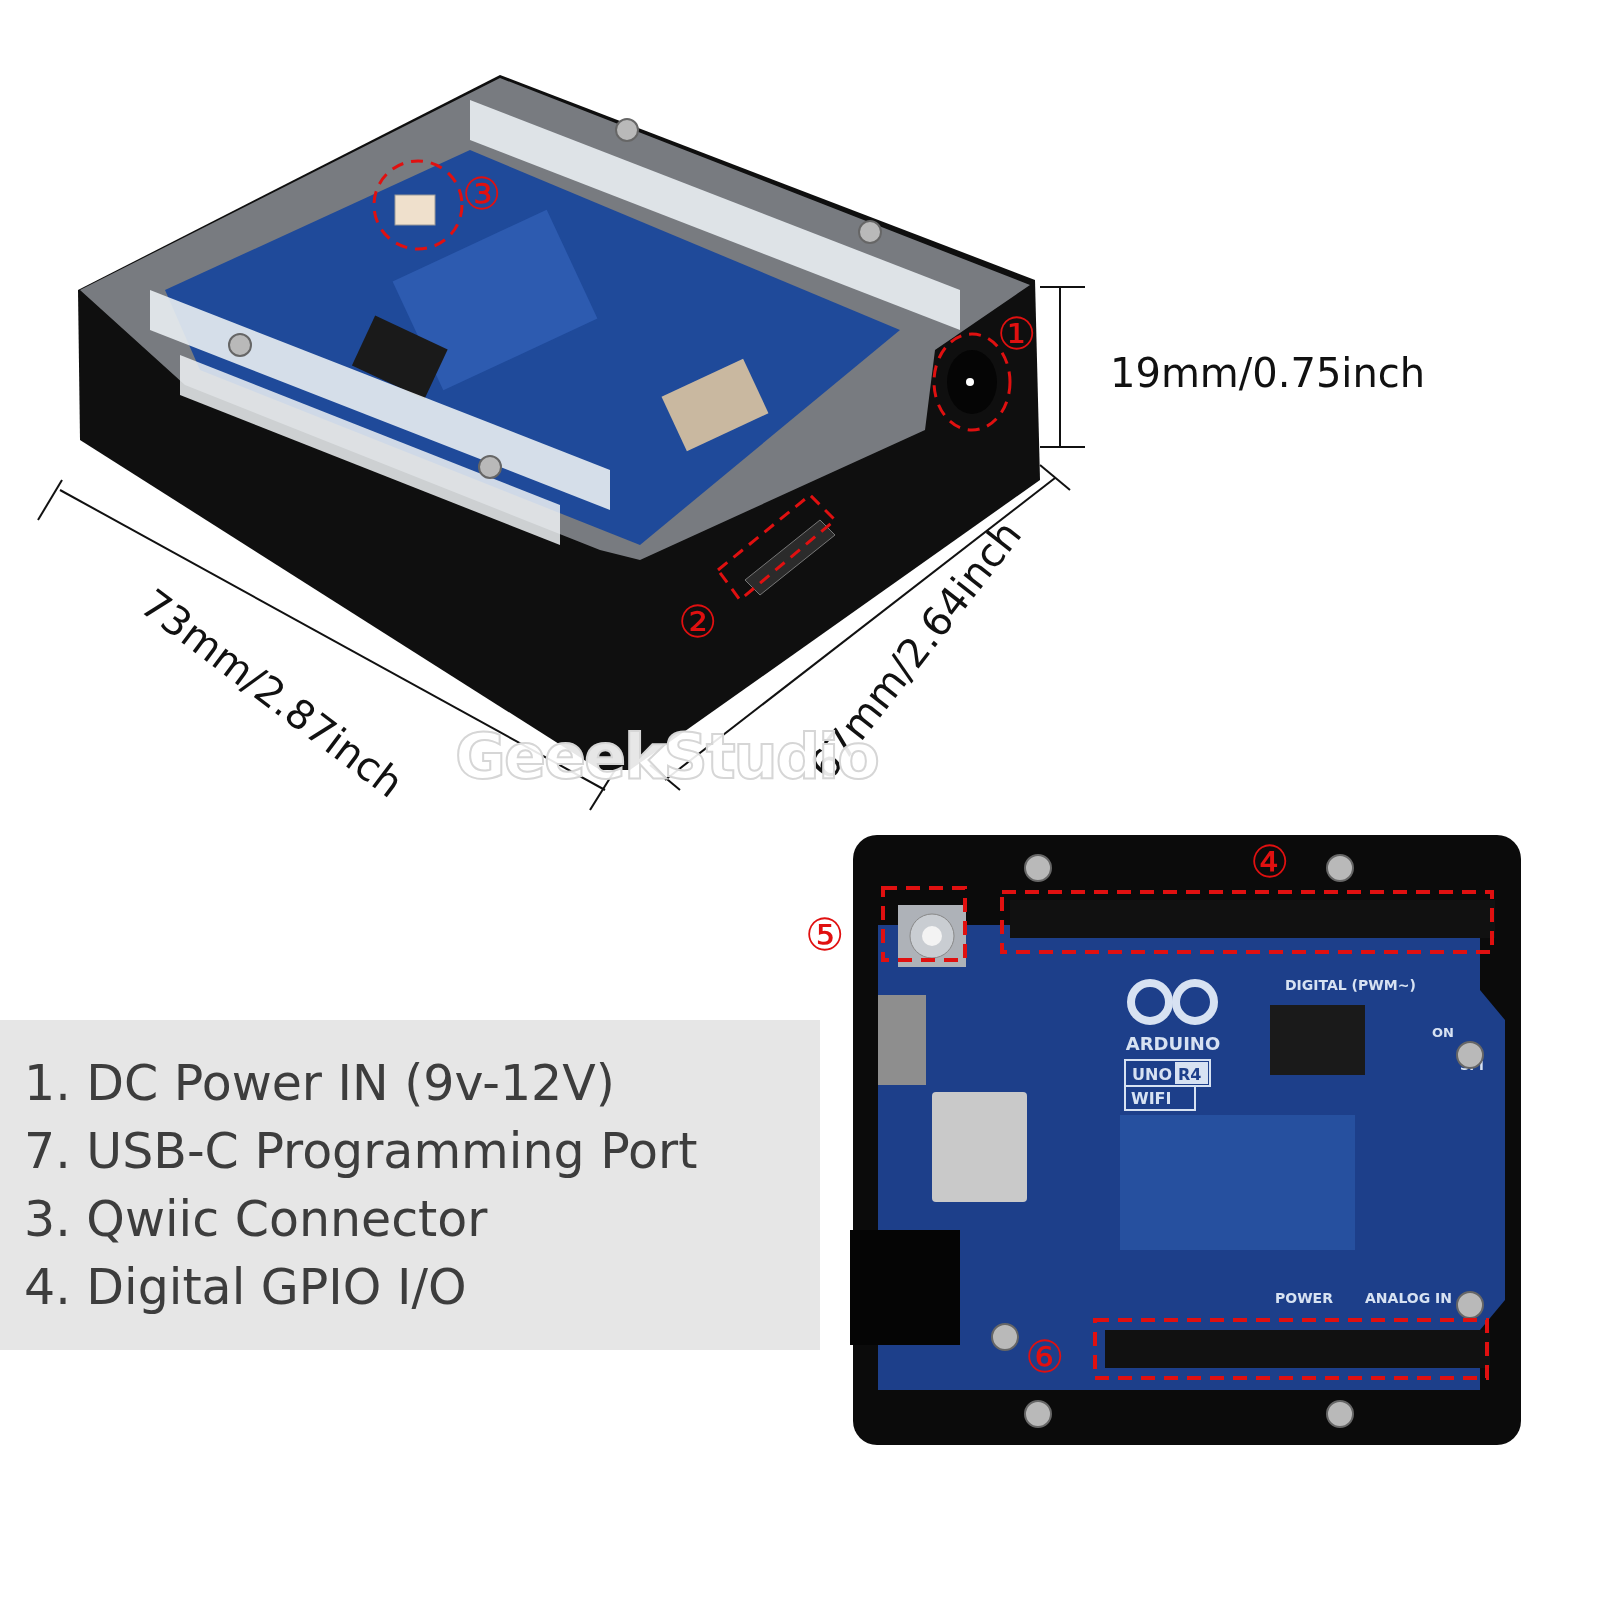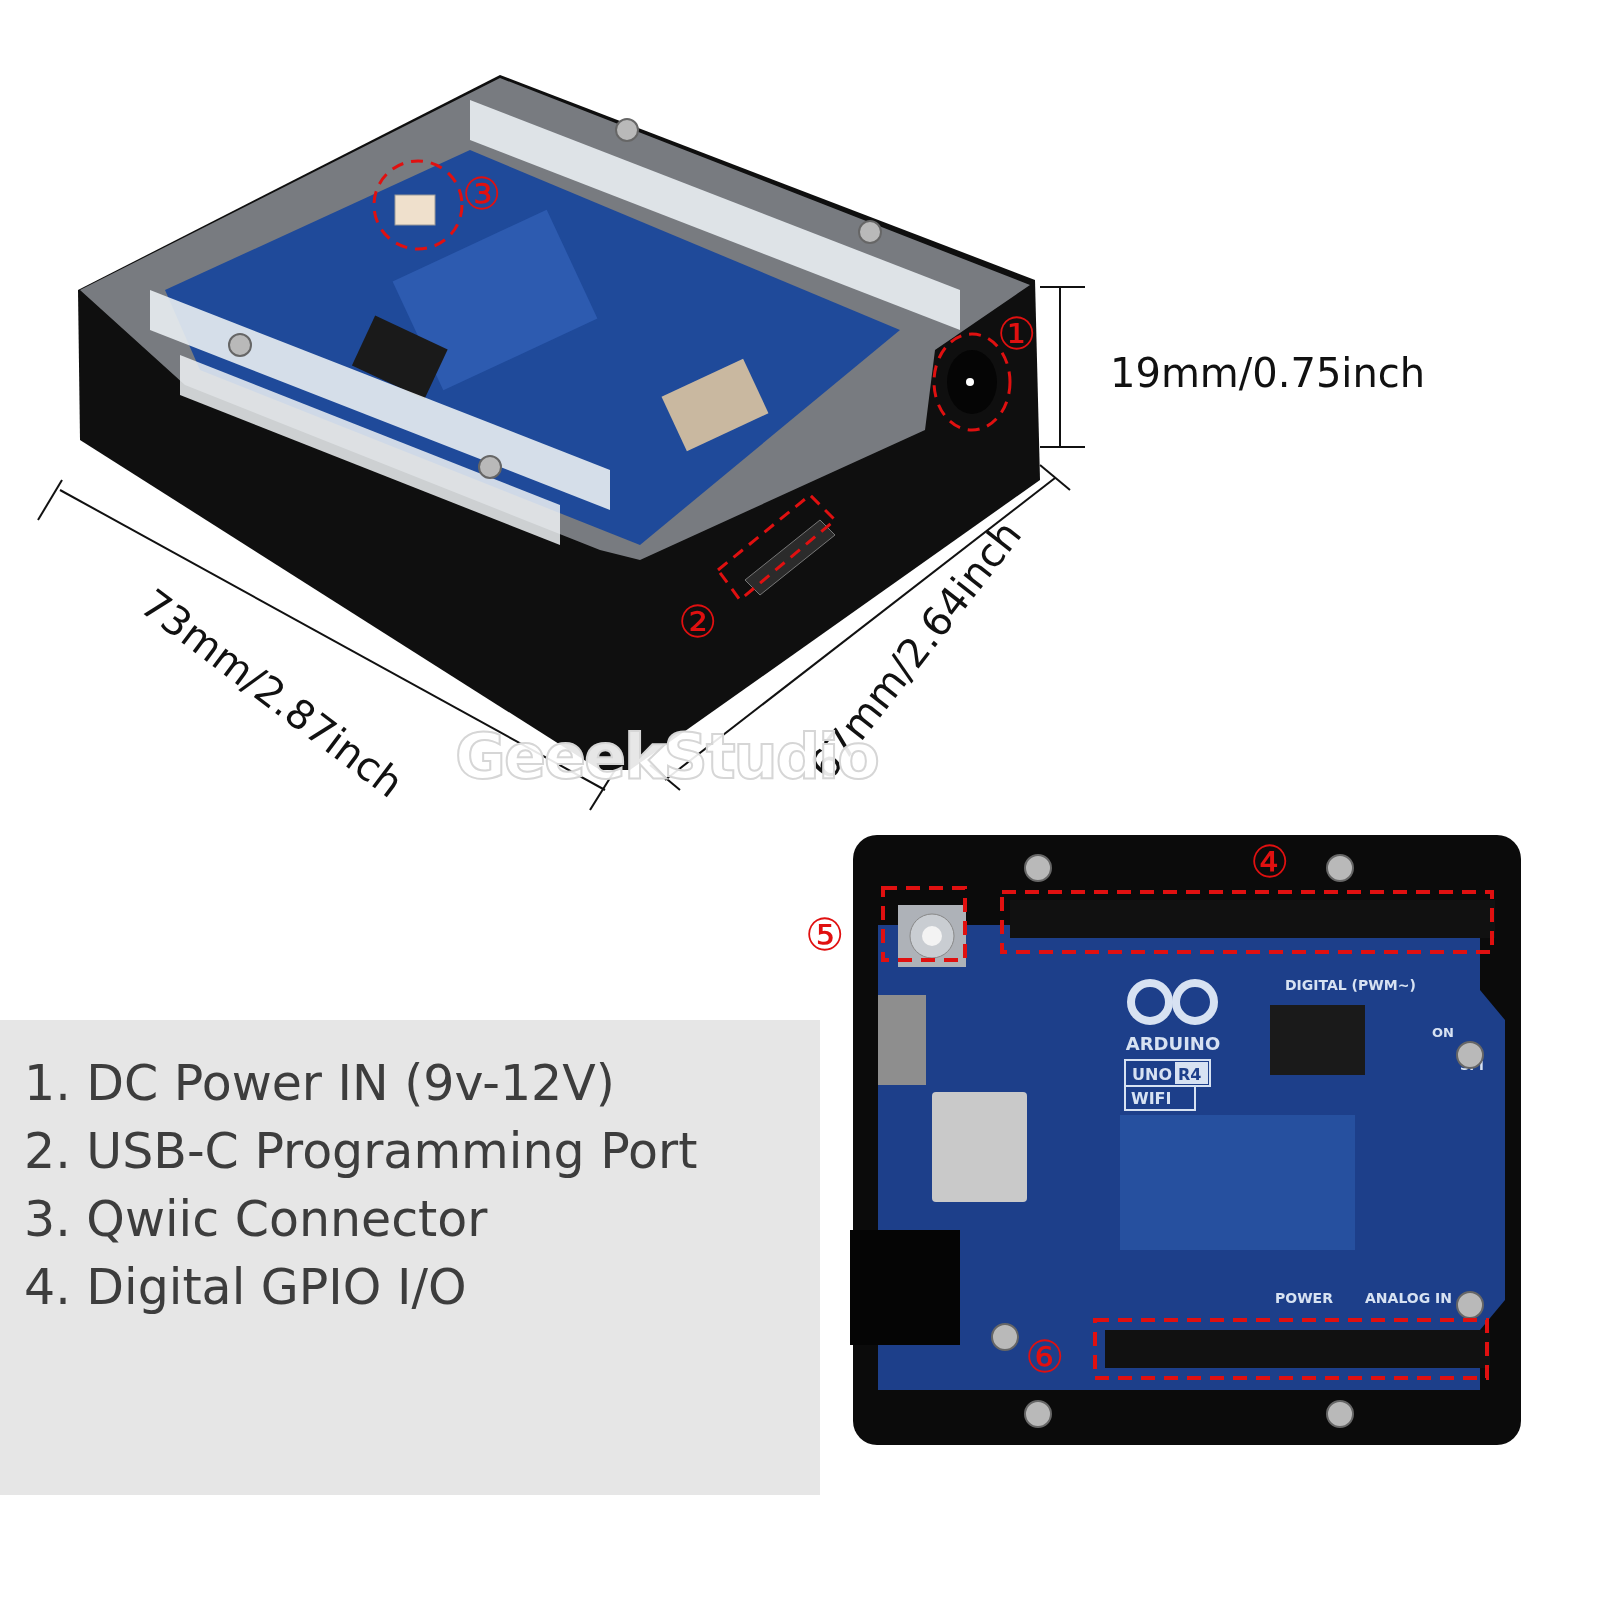--- a/index.html
+++ b/index.html
@@ -9,21 +9,21 @@
 
   
   .dim-label { position:absolute; font-family:"DejaVu Sans", sans-serif; font-size:40px; color:#111; white-space:nowrap; transform-origin:left top; }
   #dim-height { left:1110px; top:350px; transform:none; }
   #dim-length { left:160px; top:580px; transform:rotate(37deg); }
   #dim-width { left:800px; top:760px; transform:rotate(-52deg); }
 
   .watermark { position:absolute; left:455px; top:720px; font-family:"DejaVu Sans", sans-serif; font-weight:bold; font-size:62px; color:rgba(255,255,255,0.9); -webkit-text-stroke:2px #d6d6d6; letter-spacing:-2px; }
 
   
-  .legend { position:absolute; left:0; top:1020px; width:820px; height:475px; background:#e6e6e6; }
+  .legend { position:absolute; left:0; top:1020px; width:820px; height:330px; background:#e6e6e6; }
   .legend ol { list-style:none; margin:0; padding:30px 0 0 24px; }
   .legend li { font-family:"DejaVu Sans", sans-serif; font-size:49px; line-height:68px; color:#3d3d3d; white-space:pre; }
 
   .callout { position:absolute; font-family:"DejaVu Sans", sans-serif; color:#e01010; font-size:44px; line-height:1; }
 </style>
 </head>
 <body>
 
 <svg class="abs" style="left:0;top:0" width="1600" height="830" viewBox="0 0 1600 830">
 
@@ -82,21 +82,21 @@
 
 <div class="dim-label" id="dim-height">19mm/0.75inch</div>
 <div class="dim-label" id="dim-length">73mm/2.87inch</div>
 <div class="dim-label" id="dim-width">67mm/2.64inch</div>
 
 <div class="watermark">GeeekStudio</div>
 
 <div class="legend">
   <ol>
     <li>1. DC Power IN (9v-12V)</li>
-    <li>2. USB-C Programming Port</li>
+    <li>7. USB-C Programming Port</li>
     <li>3. Qwiic Connector</li>
     <li>4. Digital GPIO I/O</li>
   </ol>
 </div>
 
 <svg class="abs" style="left:850px;top:830px" width="690" height="630" viewBox="0 0 690 630">
 
   <rect x="3" y="5" width="668" height="610" rx="24" fill="#0b0b0b"></rect>
 
   <path d="M28 95 L630 95 L630 160 L655 190 L655 470 L630 500 L630 560 L28 560 Z" fill="#1d3f8a"></path>

